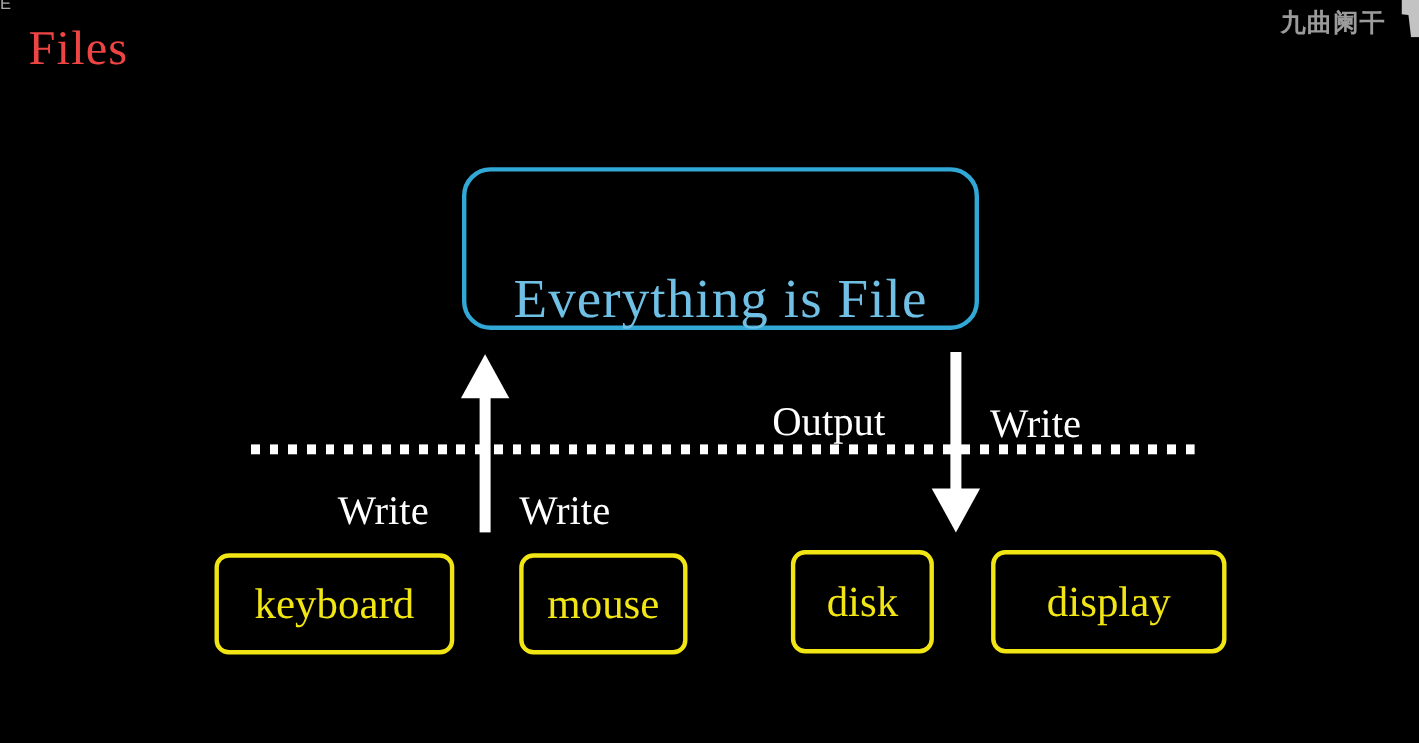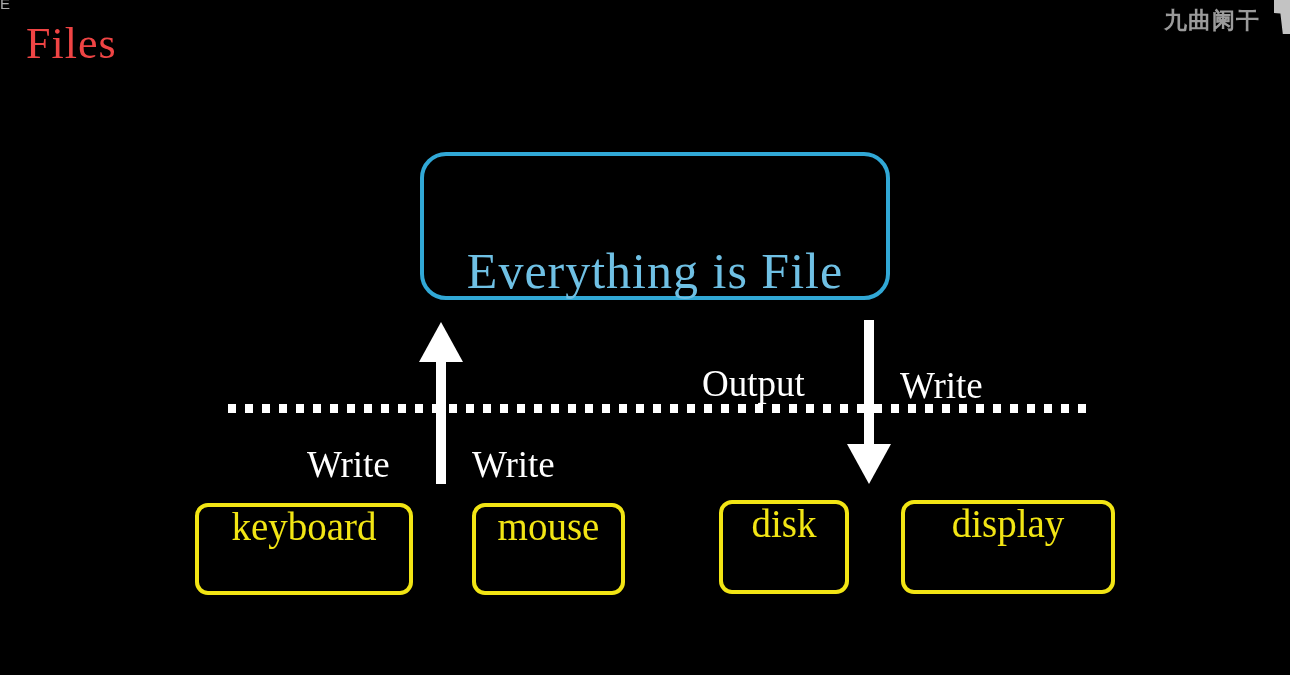--- a/index.html
+++ b/index.html
@@ -160,20 +160,21 @@
   .label-read   { left: 307px; top: 422px; }
   .label-input  { left: 472px; top: 422px; }
 
   
   .device-box {
     position: absolute;
     box-sizing: border-box;
     border: 4px solid #f2e514;
     border-radius: 13px;
     display: flex;
+    align-items: center;
     justify-content: center;
     height: 92px;
     top: 503px;
     text-decoration: underline;
   }
   .device-label {
     color: #f2e514;
     font-size: 39px;
     line-height: 1;
     white-space: nowrap;

